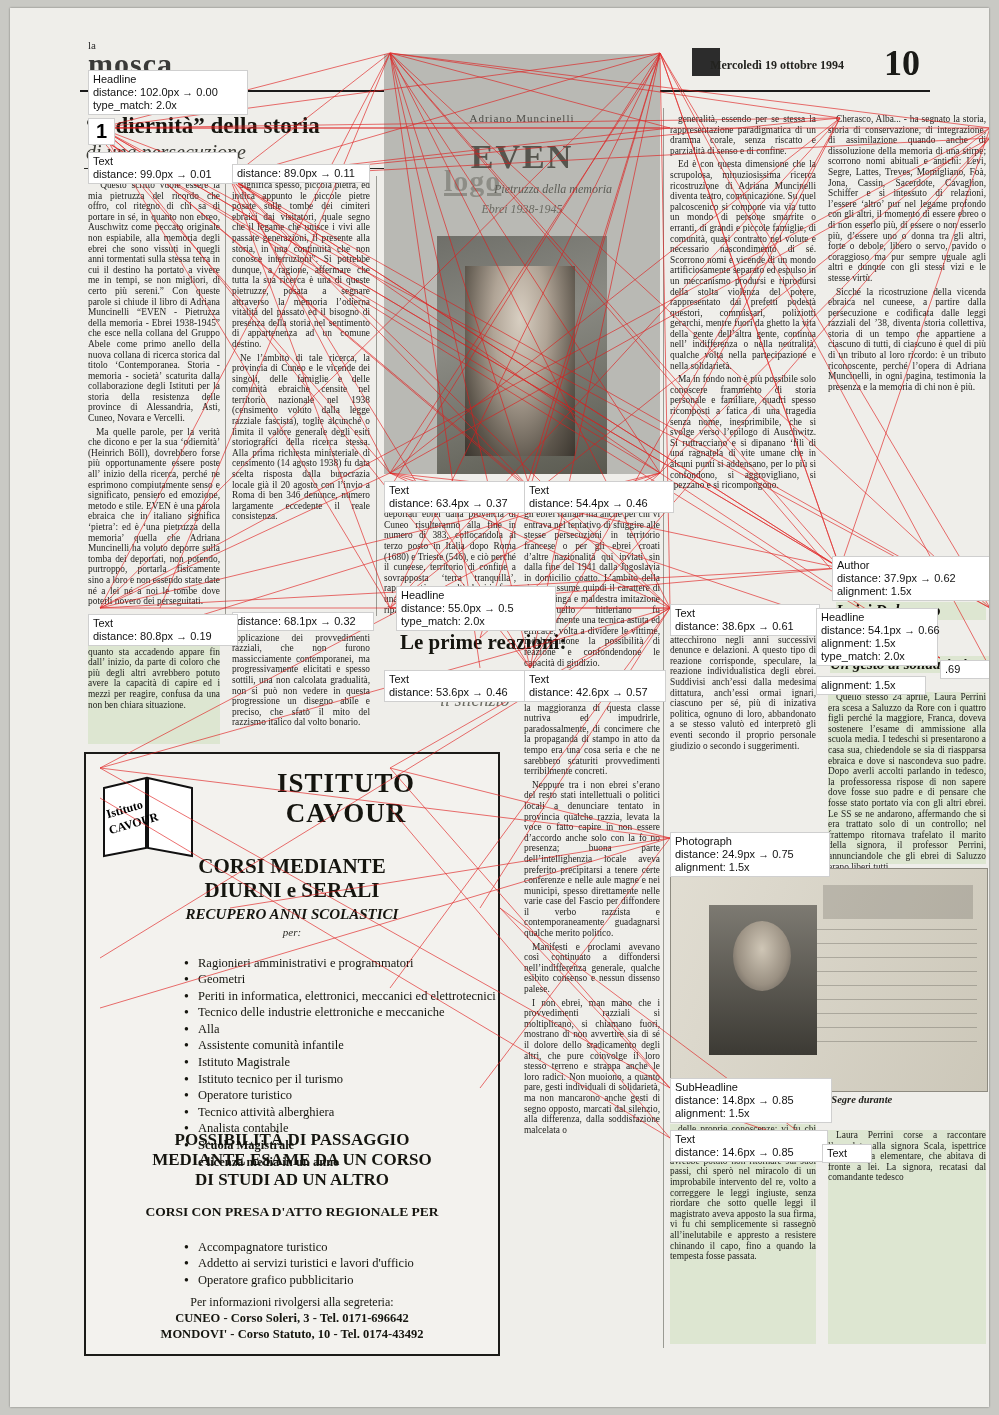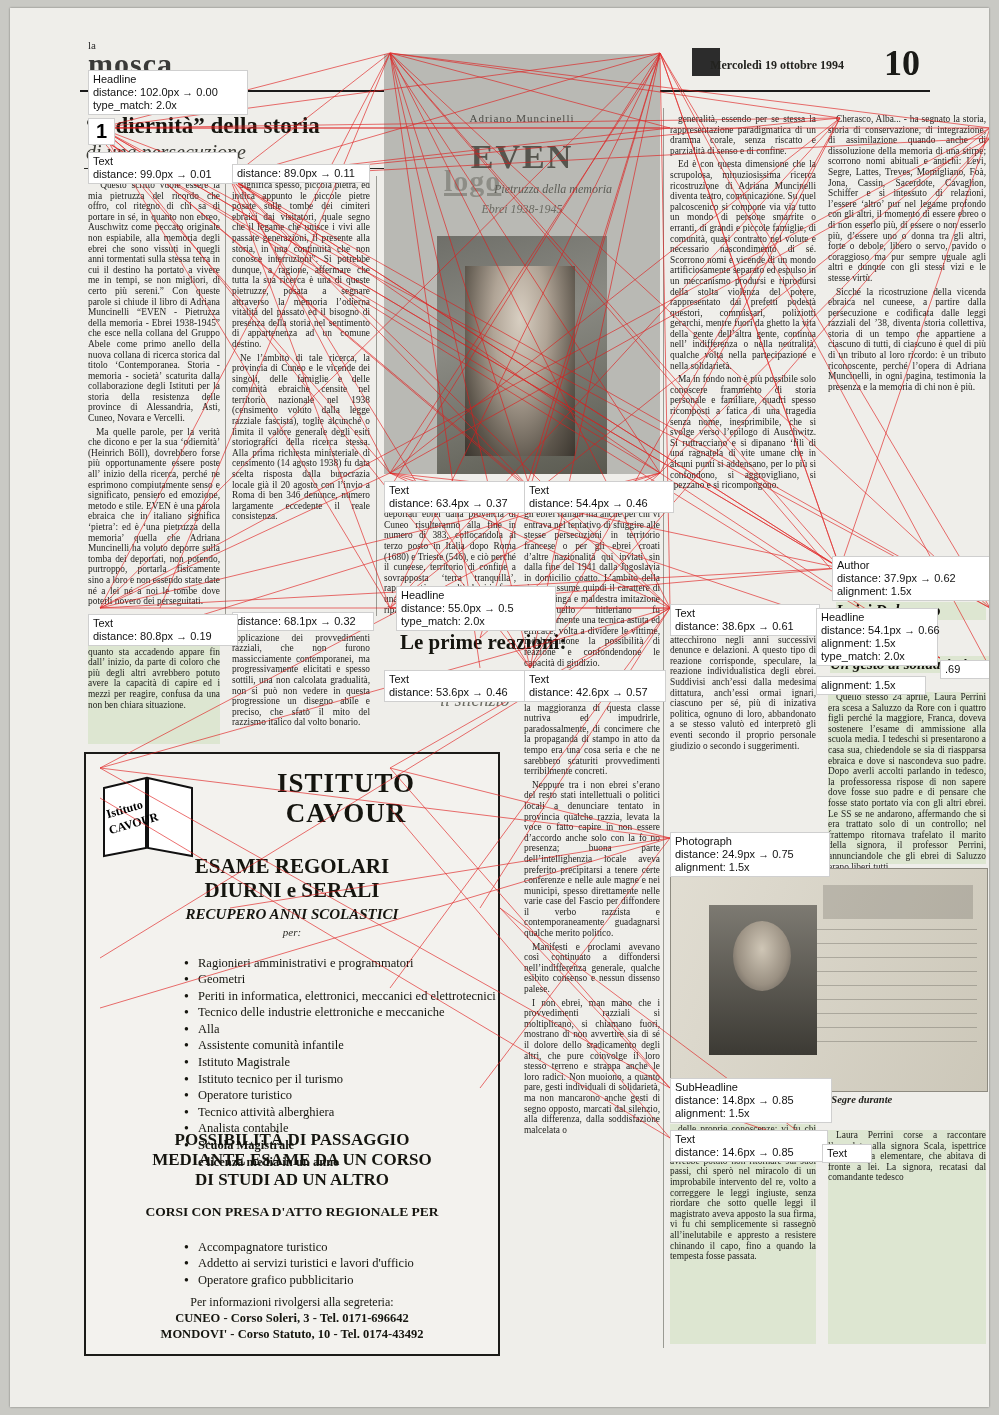--- a/index.html
+++ b/index.html
@@ -310,21 +310,21 @@
           <text x="8" y="40" font-family="Liberation Serif, serif" font-size="12" font-weight="bold">Istituto</text>
           <text x="6" y="56" font-family="Liberation Serif, serif" font-size="12" font-weight="bold">CAVOUR</text>
         </g>
       </svg>
     </div>
     <div class="ad-title">
       <span>ISTITUTO</span><br>
       <span>CAVOUR</span>
     </div>
     <div class="ad-sub">
-      <span>ESAME REGOLARI</span><br>
+      <span>CORSI MEDIANTE</span><br>
       <span>DIURNI e SERALI</span>
     </div>
     <div class="ad-sub2">RECUPERO ANNI SCOLASTICI</div>
     <div class="ad-per">per:</div>
     <ul class="ad-list">
       <li>Ragionieri amministrativi e programmatori</li>
       <li>Geometri</li>
       <li>Periti in informatica, elettronici, meccanici ed elettrotecnici</li>
       <li>Tecnico delle industrie elettroniche e meccaniche</li>
       <li>Alla</li>

